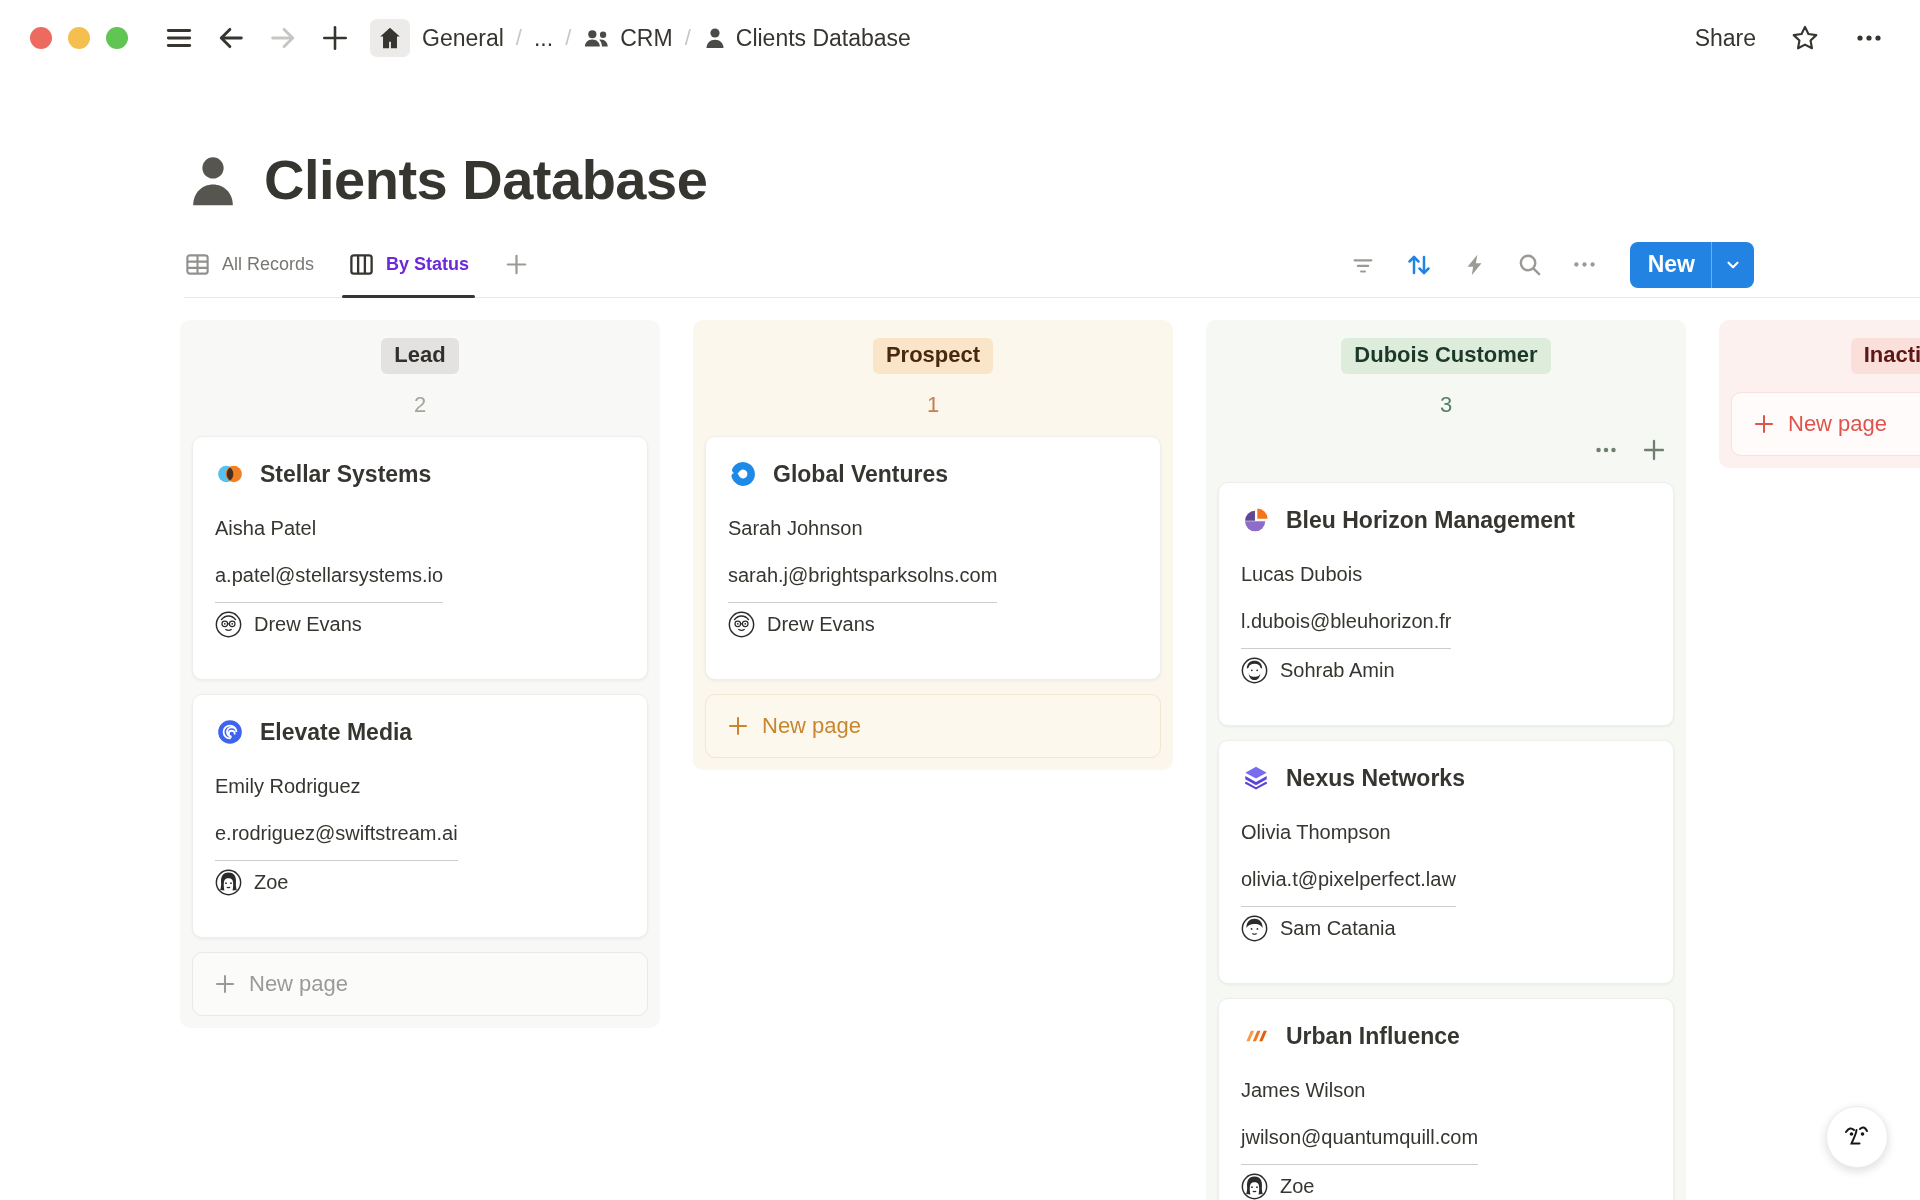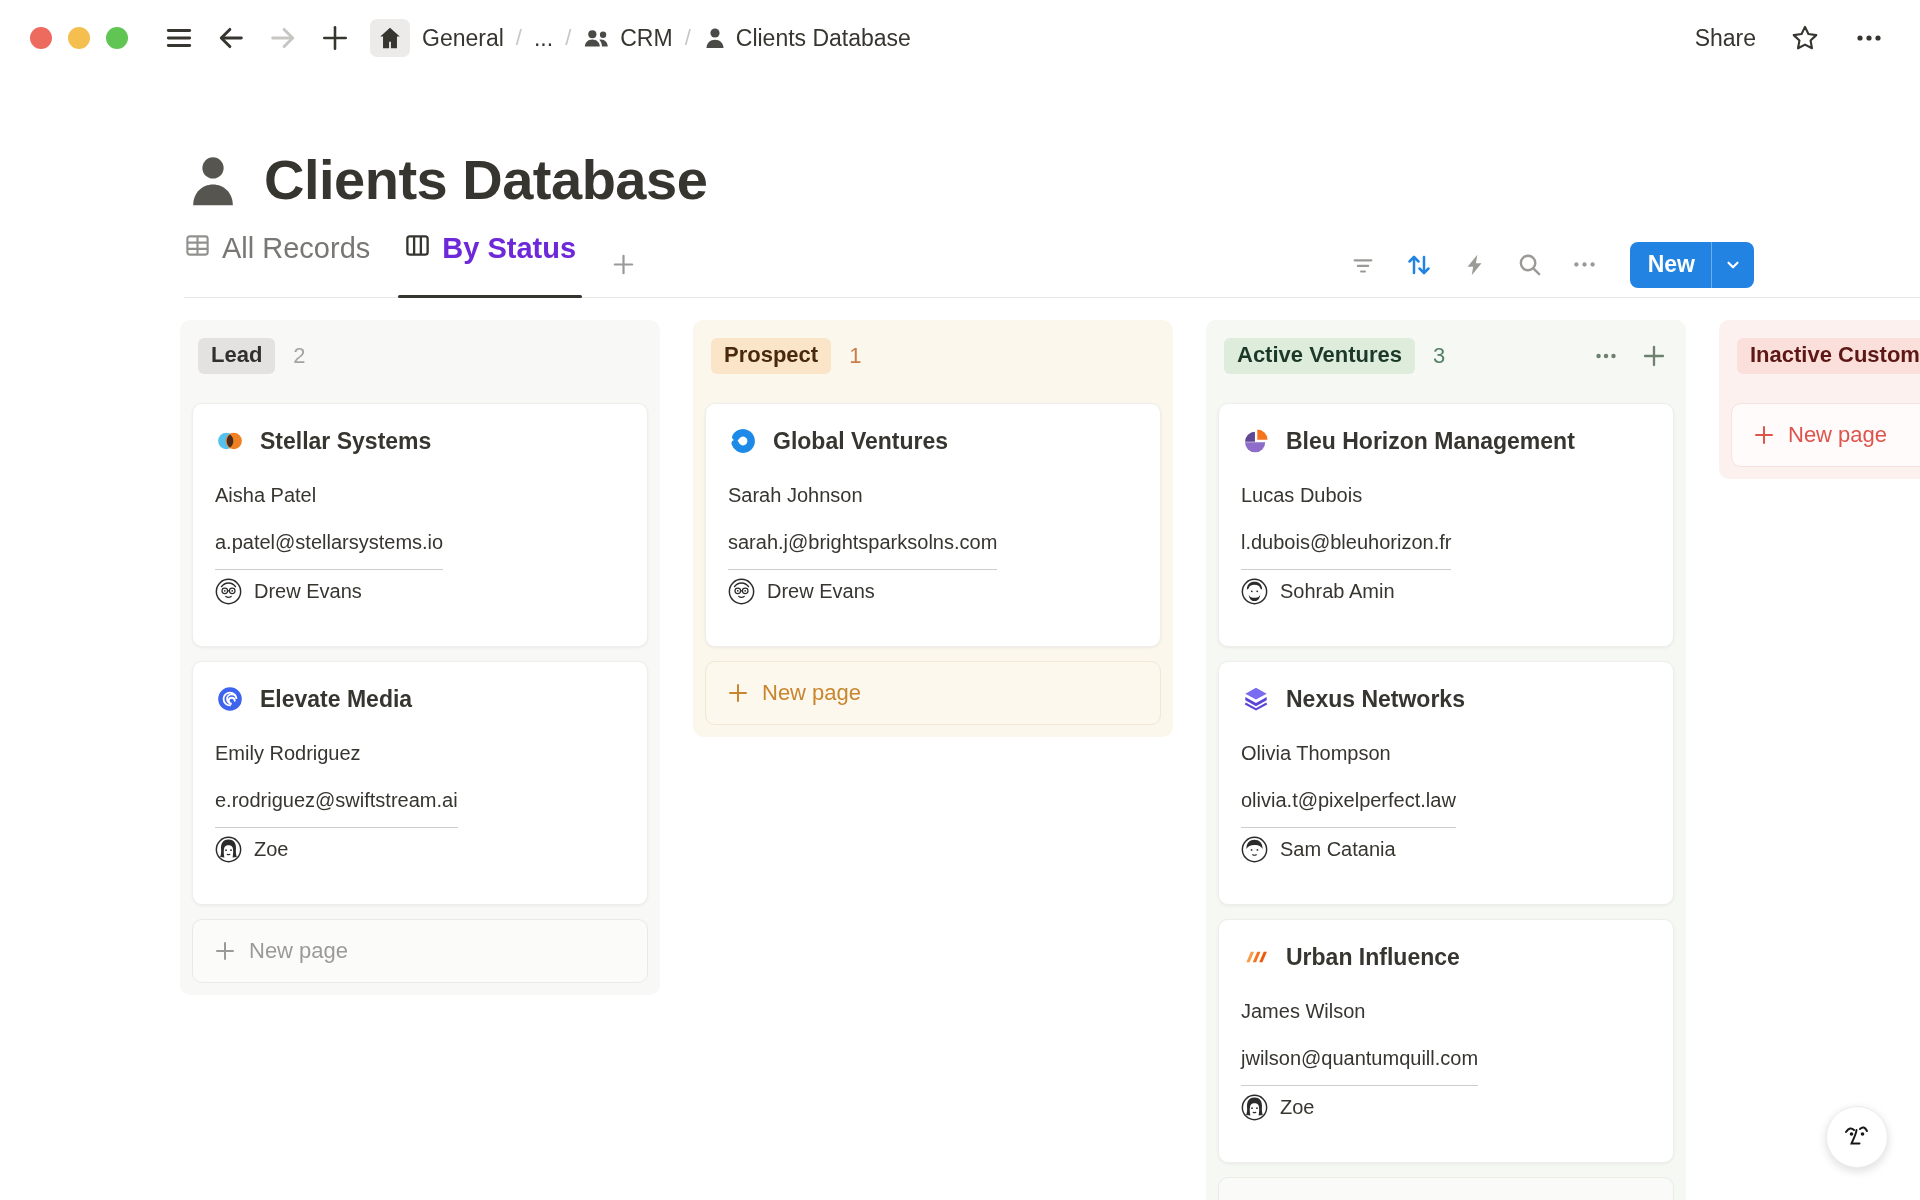--- a/index.html
+++ b/index.html
@@ -22,42 +22,42 @@
 
   
   .title-row { margin:58px 0 0 184px; display:flex; align-items:flex-end; gap:22px; height:78px; }
   .title-icon { width:58px; height:62px; }
   .page-title { font-size:56px; font-weight:700; letter-spacing:-0.5px; }
 
   
   .tabrow { margin:20px 0 0 184px; height:66px; border-bottom:1px solid #E9E8E6;
     display:flex; align-items:center; justify-content:space-between; padding-right:166px; }
   .tabs { display:flex; align-items:center; gap:34px; height:100%; }
-  .tab { display:flex; gap:11px; font-size:29px; height:100%;
+  .tab { display:flex; align-items:center; gap:11px; font-size:18px; height:100%;
     cursor:pointer; color:#787774; position:relative; }
   .tab.active { color:#6d28d9; font-weight:700; }
   .tab.active::after { content:""; position:absolute; left:-6px; right:-6px; bottom:-1px;
     height:3.5px; background:#37352F; border-radius:2px; }
   .addview { color:#9B9A97; cursor:pointer; display:flex; align-items:center; }
   .viewtools { display:flex; align-items:center; gap:28px; }
   .tool { cursor:pointer; display:flex; align-items:center; }
   .new-btn { display:flex; align-items:stretch; background:#2383E2; border-radius:8px;
     overflow:hidden; cursor:pointer; margin-left:4px; }
   .new-btn .label { color:#fff; font-size:23px; font-weight:700; padding:9px 16px 10px 18px; }
   .new-btn .chev { display:flex; align-items:center; padding:0 12px;
     border-left:1px solid rgba(255,255,255,0.35); }
 
   
   .board { margin:22px 0 0 180px; display:flex; gap:33px; align-items:flex-start; width:max-content; }
   .col { width:480px; border-radius:10px; padding:12px; flex-shrink:0; }
   .col.gray   { background:#F8F8F7; }
   .col.orange { background:#FBF7EC; }
   .col.green  { background:#F5F8F3; }
   .col.red    { background:#FCF1EF; }
-  .col-head { display:flex; align-items:center; gap:18px; padding:6px 6px 0 6px; margin-bottom:29px; }
+  .col-head { display:flex; align-items:center; gap:18px; padding:6px 6px 0 6px; margin-bottom:18px;flex-direction:column; }
   .badge { border-radius:6px; padding:4px 13px 6px 13px; font-size:22px; font-weight:600; cursor:pointer; white-space:nowrap; }
   .badge.gray   { background:#E3E2E0; color:#32302C; }
   .badge.orange { background:#FAE5C8; color:#49290E; }
   .badge.green  { background:#DEECDB; color:#1C3829; }
   .badge.red    { background:#FBDFDB; color:#5D1715; }
   .count { font-size:22px; }
   .count.gray{color:#A5A49F;} .count.orange{color:#C77E48;} .count.green{color:#548164;}
   .col-actions { margin-left:auto; display:flex; align-items:center; gap:20px; color:#6F806F; }
 
   .card { background:#fff; border:1px solid #EFEEEC; border-radius:10px; min-height:244px;
@@ -378,21 +378,21 @@
             <path d="M12 4v16"></path>
             <path d="M4 12h16"></path>
           </g>
         </svg>
       <span>New page</span>
     </div>
   </div>
 
   <div class="col green">
     <div class="col-head">
-      <span class="badge green">Active Ventures</span>
+      <span class="badge green">Dubois Customer</span>
       <span class="count green">3</span>
       <span class="col-actions">
         <svg width="28" height="28" viewBox="0 0 30 30">
             <g fill="#6F806F">
               <circle cx="7" cy="15" r="2.4"></circle>
               <circle cx="15" cy="15" r="2.4"></circle>
               <circle cx="23" cy="15" r="2.4"></circle>
             </g>
           </svg>
         <svg width="28" height="28" viewBox="0 0 28 28">

